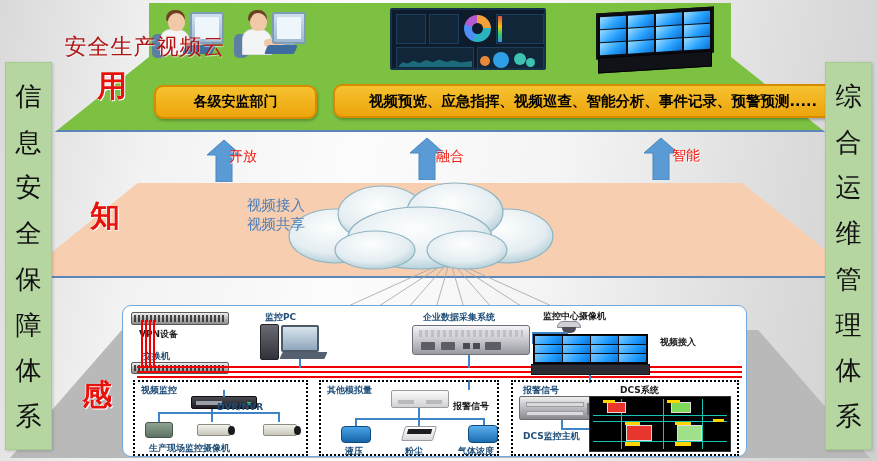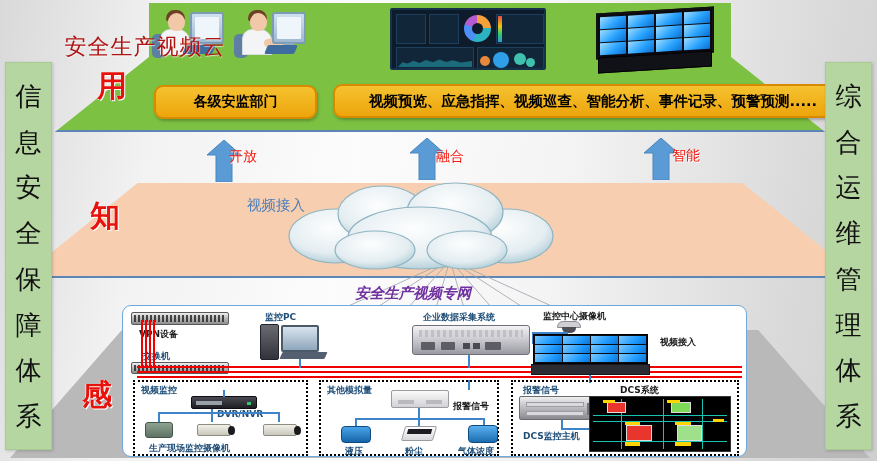--- a/index.html
+++ b/index.html
@@ -318,37 +318,37 @@
         <ellipse cx="145" cy="60" rx="72" ry="31"></ellipse>
         <ellipse cx="100" cy="72" rx="40" ry="19"></ellipse>
         <ellipse cx="192" cy="72" rx="40" ry="19"></ellipse>
       </g>
     </svg>
   </div>
   <div id="cloud-text">安全生产视频云</div>
 
   <div class="kn-text" id="kn-left">
     <div style="padding-left:36px;">视频接入</div>
+    <div>视频共享</div>
   </div>
 
   <div id="fan">
     <svg width="220" height="48" viewBox="0 0 220 48">
       <g stroke="#9aa3ab" stroke-width="0.8" fill="none">
         <line x1="110" y1="0" x2="4" y2="48"></line>
         <line x1="110" y1="0" x2="36" y2="48"></line>
         <line x1="110" y1="0" x2="68" y2="48"></line>
         <line x1="110" y1="0" x2="96" y2="48"></line>
         <line x1="110" y1="0" x2="124" y2="48"></line>
         <line x1="110" y1="0" x2="152" y2="48"></line>
         <line x1="110" y1="0" x2="184" y2="48"></line>
         <line x1="110" y1="0" x2="216" y2="48"></line>
       </g>
     </svg>
   </div>
-  <div id="privnet-label">安全生产视频专网</div>
 
   <div id="netpanel">
 
     <div class="dev rack" style="left:8px;  top:6px;  width:98px; height:13px;">
       <div class="ports"></div>
     </div>
     <div class="n-label" style="left:16px; top:22px;">VPN设备</div>
 
     <div class="dev rack" style="left:8px;  top:56px; width:98px; height:12px;">
       <div class="ports"></div>
@@ -412,21 +412,21 @@
     <div class="n-label" style="left:537px; top:30px;">视频接入</div>
     <div class="bluewire" style="left:466px; top:69px; width:2px; height:8px;"></div>
 
     <div class="dotbox" style="left:10px; top:74px; width:175px; height:76px;"></div>
     <div class="n-label blue" style="left:18px; top:78px;">视频监控</div>
     <div class="dev" style="left:68px; top:90px; width:66px; height:13px;
          background:linear-gradient(#4a4a52,#1d1d23); border:1px solid #0d0d12; border-radius:2px;">
       <div style="position:absolute;left:4px;top:4px;width:26px;height:4px;background:#9aa0a8;"></div>
       <div style="position:absolute;right:5px;top:5px;width:4px;height:3px;background:#2ecc71;"></div>
     </div>
-    <div class="n-label" style="left:94px; top:103px; color:#1f4e79;">DVR/NVR</div>
+    <div class="n-label" style="left:94px; top:96px; color:#1f4e79;">DVR/NVR</div>
     <div class="bluewire" style="left:100px; top:84px; width:2px; height:7px;"></div>
     <div class="bluewire" style="left:35px;  top:106px; width:122px; height:2px;"></div>
     <div class="bluewire" style="left:35px;  top:106px; width:2px; height:10px;"></div>
     <div class="bluewire" style="left:88px;  top:103px; width:2px; height:13px;"></div>
     <div class="bluewire" style="left:155px; top:106px; width:2px; height:10px;"></div>
 
     <div class="dev" style="left:22px; top:116px; width:28px; height:16px;
          background:linear-gradient(#8fa392,#5f7364); border:1px solid #44564a; border-radius:3px;"></div>
     <div class="dev" style="left:74px; top:118px; width:34px; height:12px;
          background:linear-gradient(#f2f1ea,#c9c7bb); border:1px solid #8e8c82; border-radius:2px;">

